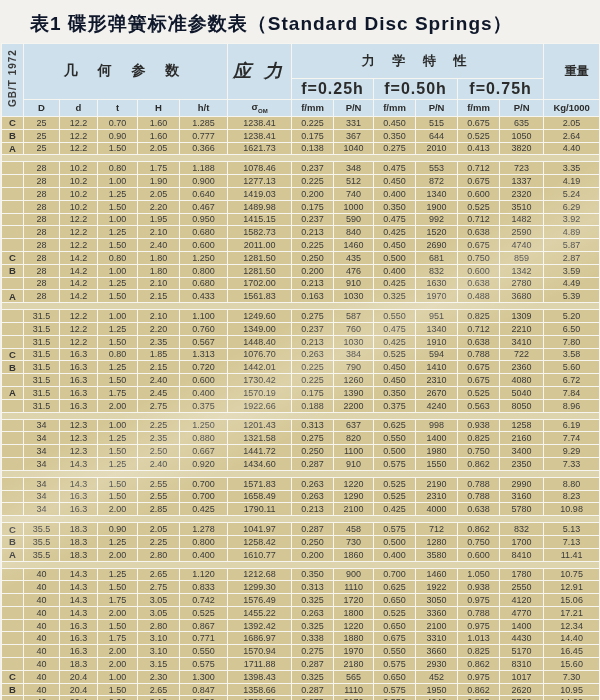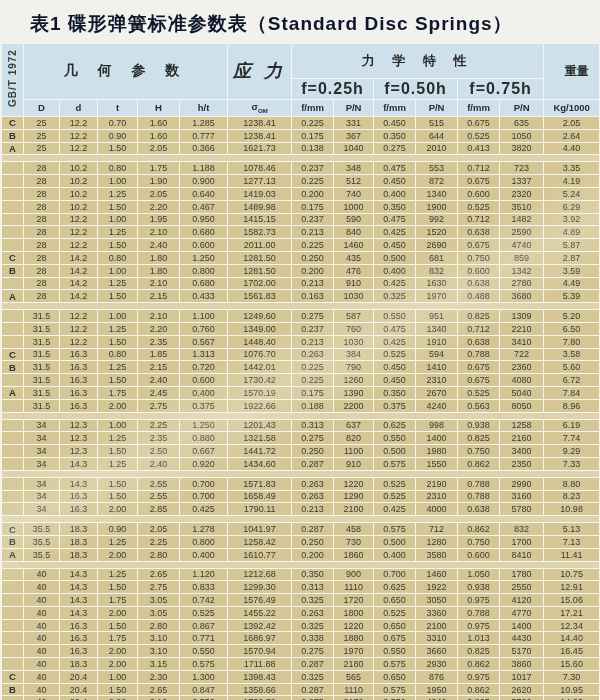--- a/index.html
+++ b/index.html
@@ -797,35 +797,35 @@
         <td class="">18.3</td>
         <td class="">2.00</td>
         <td class="">3.15</td>
         <td class="">0.575</td>
         <td class="">1711.88</td>
         <td class="">0.287</td>
         <td class="">2180</td>
         <td class="">0.575</td>
         <td class="">2930</td>
         <td class="">0.862</td>
-        <td class="">3860</td>
+        <td class="">8310</td>
         <td class="">15.60</td>
       </tr>
       <tr>
         <td class="series">C</td>
         <td class="">40</td>
         <td class="">20.4</td>
         <td class="">1.00</td>
         <td class="">2.30</td>
         <td class="">1.300</td>
         <td class="">1398.43</td>
         <td class="">0.325</td>
         <td class="">565</td>
         <td class="">0.650</td>
-        <td class="">876</td>
+        <td class="">452</td>
         <td class="">0.975</td>
         <td class="">1017</td>
         <td class="">7.30</td>
       </tr>
       <tr>
         <td class="series">B</td>
         <td class="">40</td>
         <td class="">20.4</td>
         <td class="">1.50</td>
         <td class="">2.65</td>

